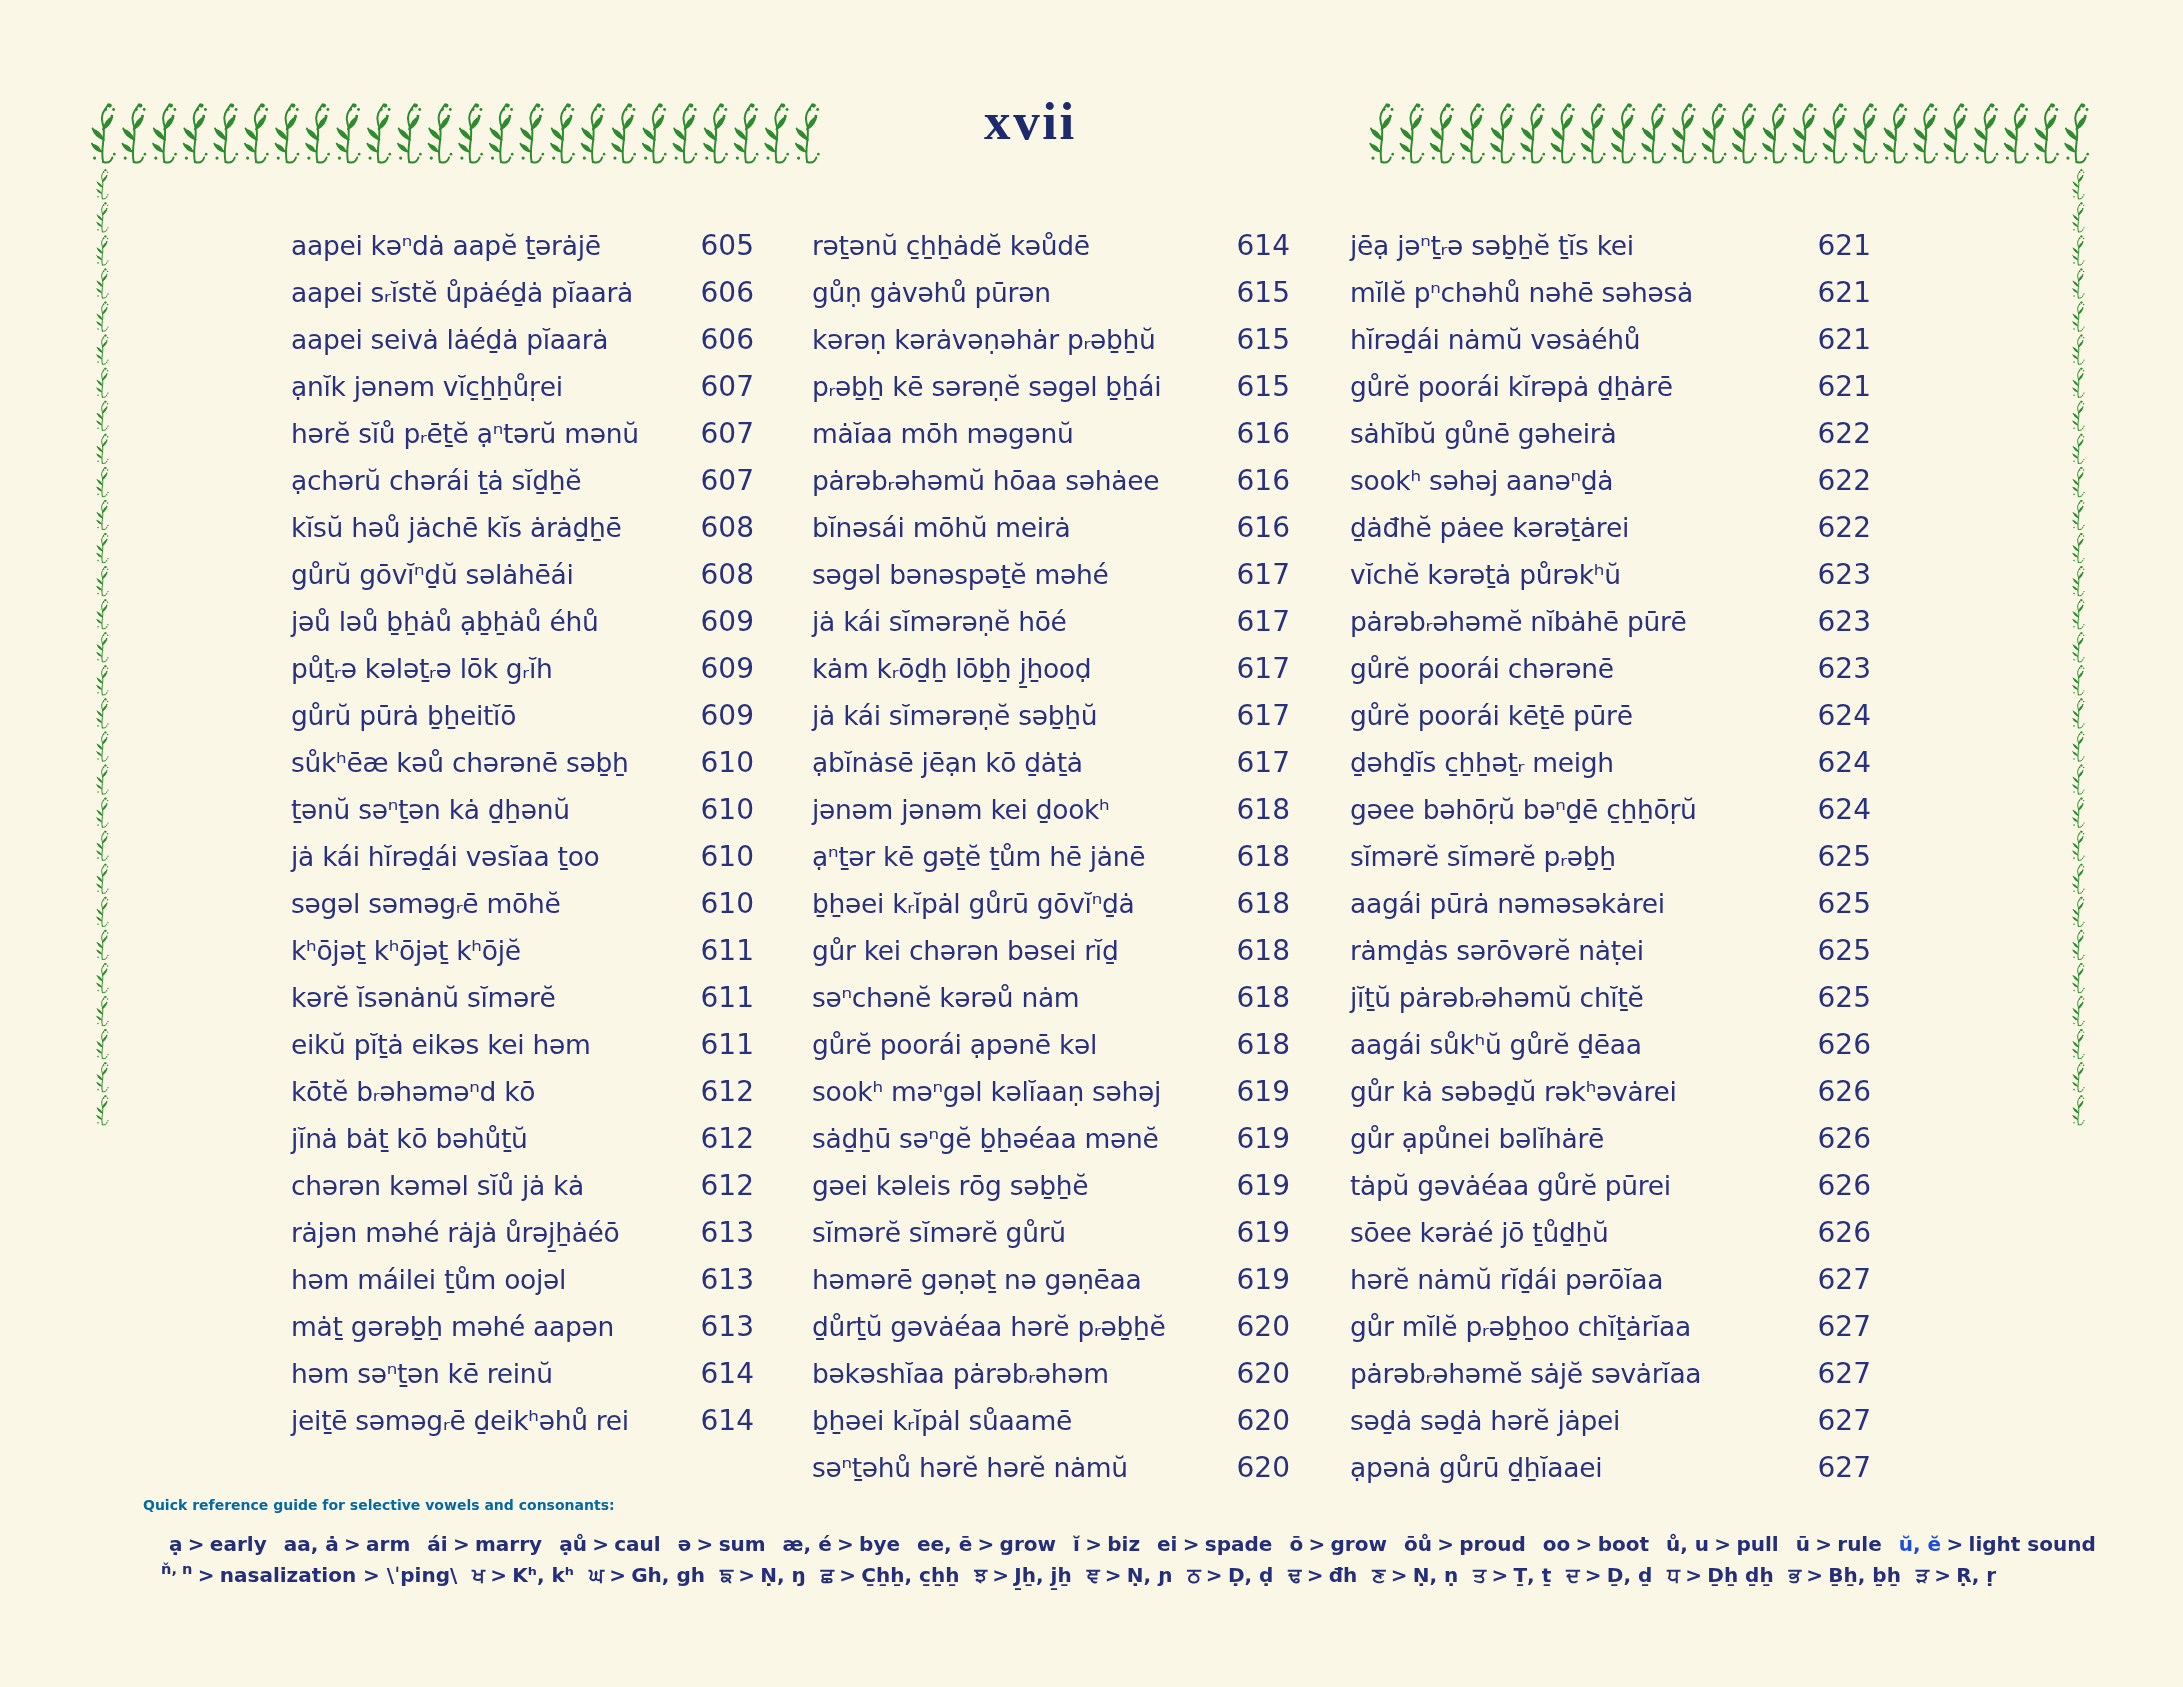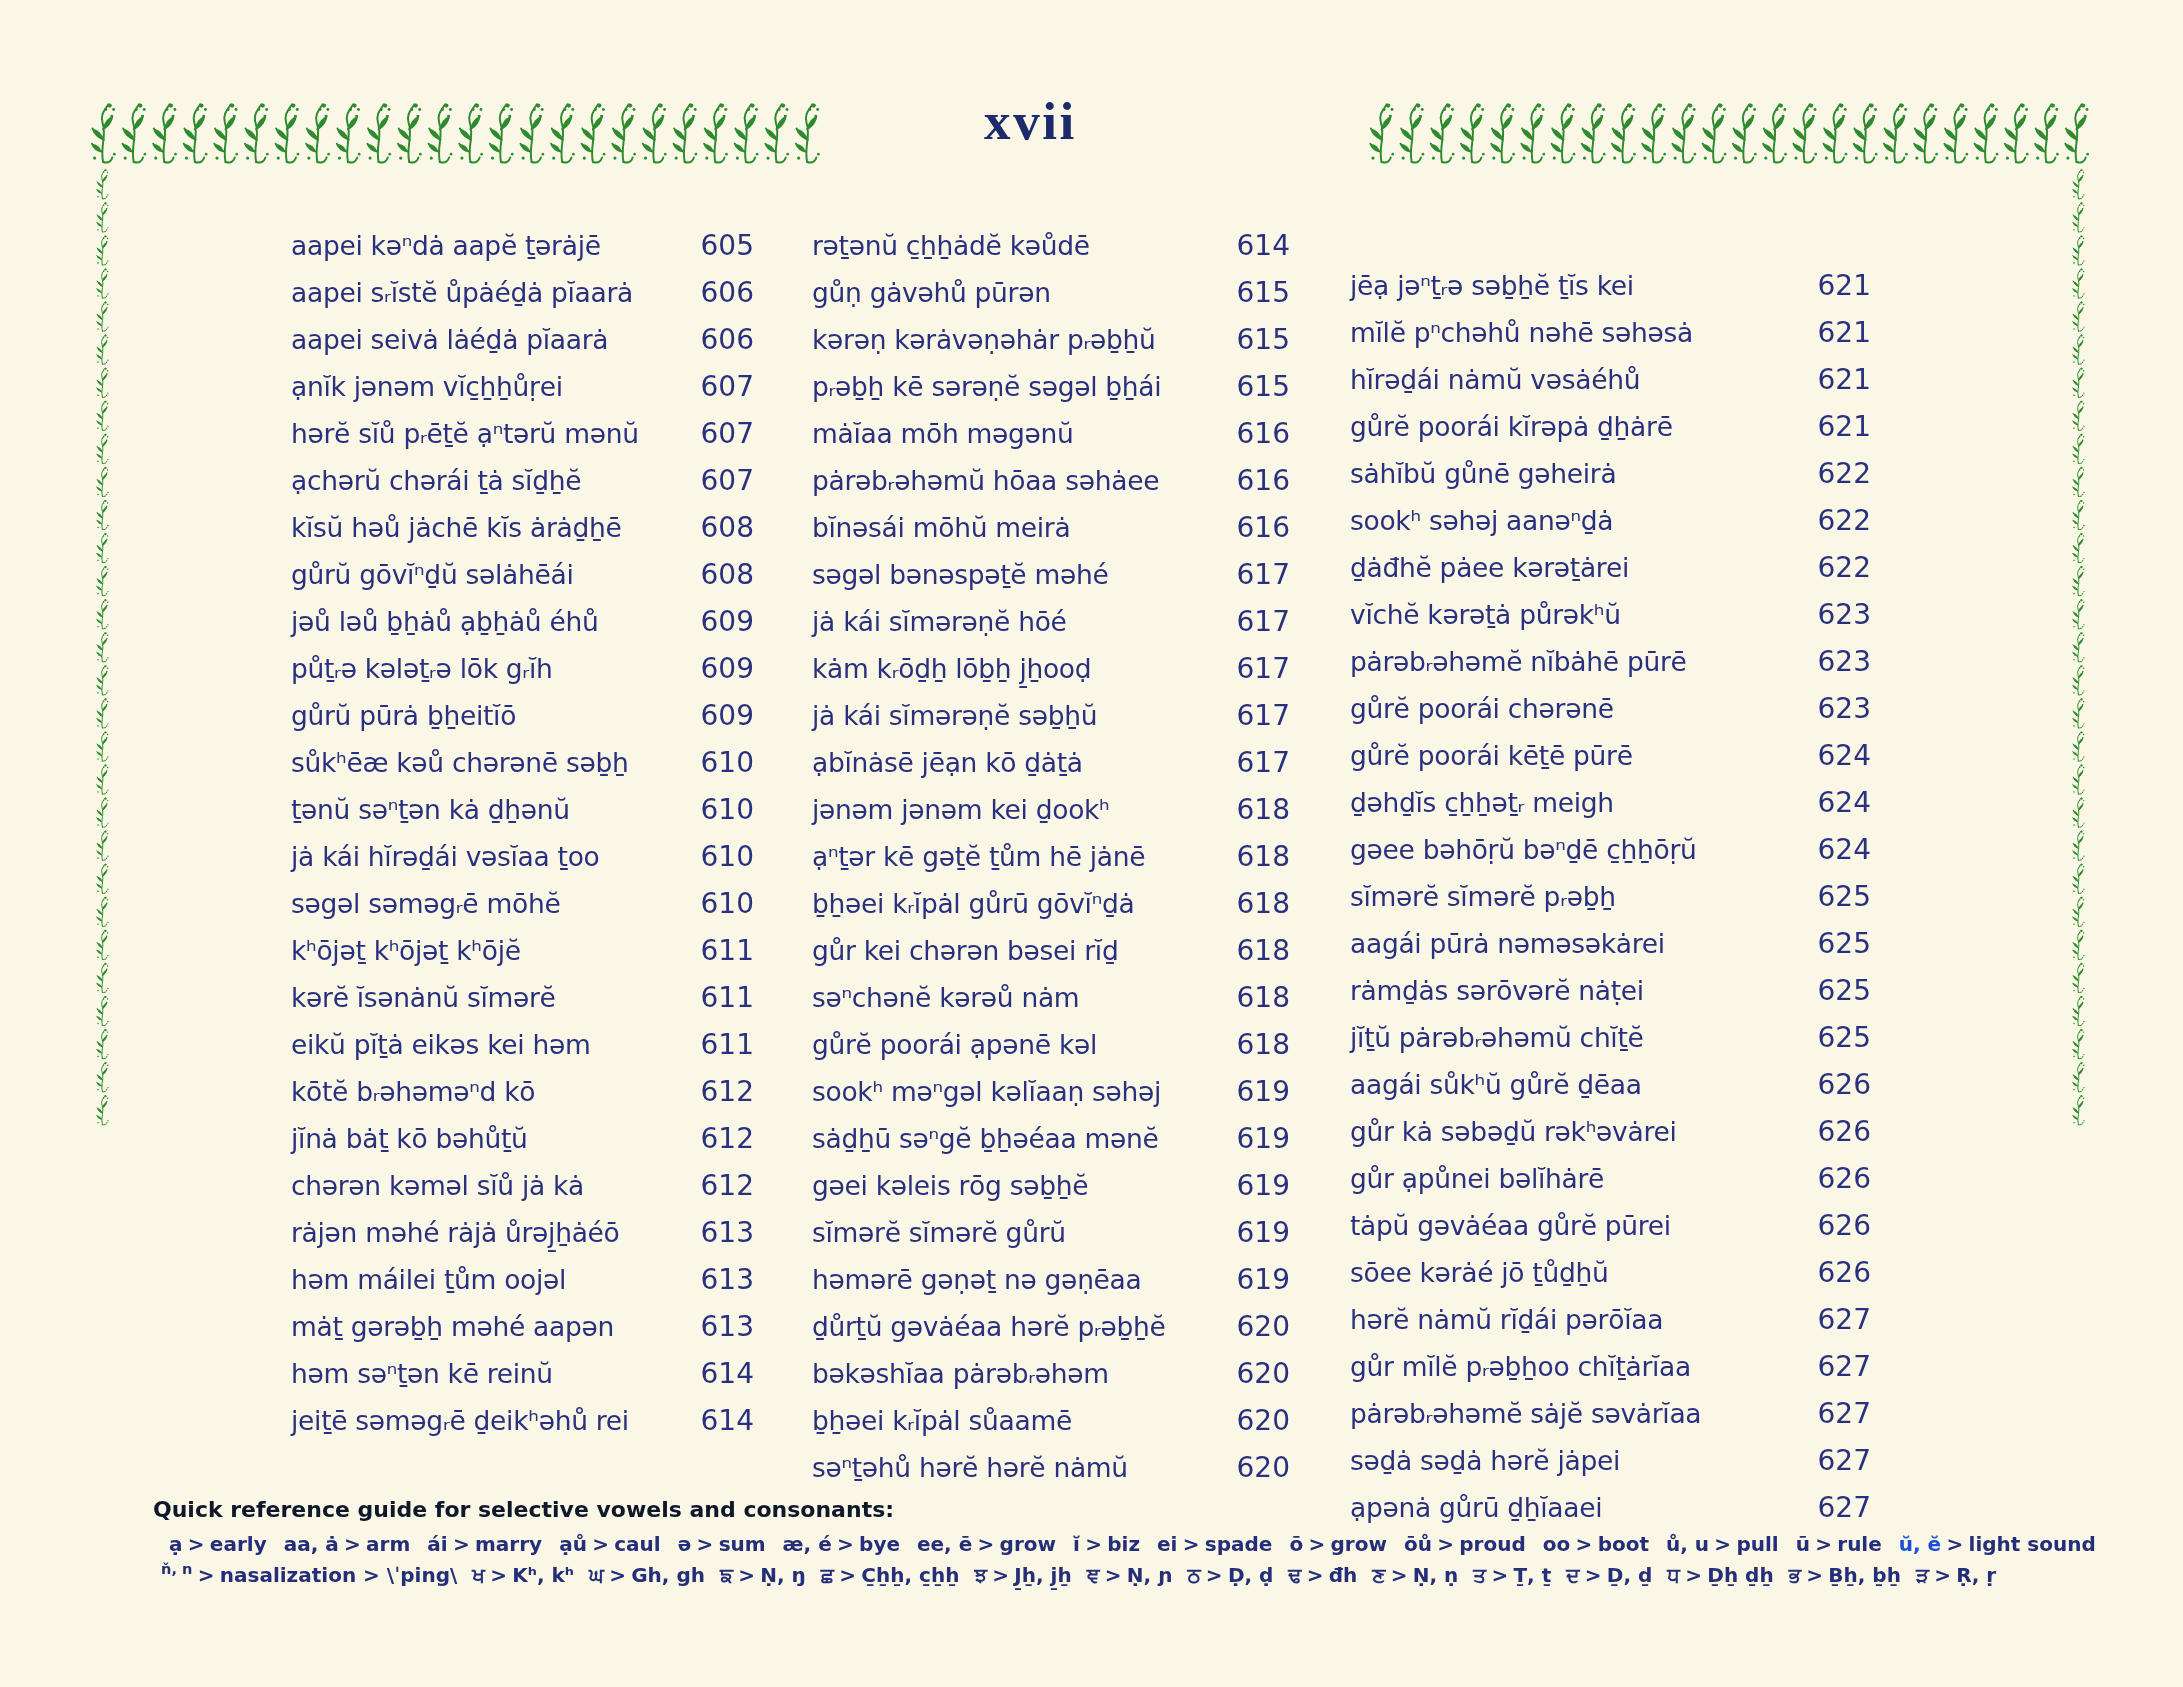--- a/index.html
+++ b/index.html
@@ -14,29 +14,29 @@
     font-size:53px;color:#1d2a6b;letter-spacing:2.6px;
   }
   svg.strip{position:absolute;overflow:visible;}
   .strip-h-left {left:85px; top:99px; width:740px;height:67px;}
   .strip-h-right{left:1364px;top:99px; width:730px;height:67px;}
   .strip-v-left {left:87px; top:167px; width:32px;  height:963px;}
   .strip-v-right{left:2063px;top:167px; width:32px;  height:963px;}
   .col{position:absolute;top:222px;}
   .col1{left:291px; width:463px;}
   .col2{left:812px;width:478px;}
-  .col3{left:1350px;width:521px;margin-top:40px;}
+  .col3{left:1350px;width:521px;}
   .row{
     height:47px;display:flex;justify-content:space-between;align-items:center;
     font-size:26.5px;white-space:nowrap;letter-spacing:-0.3px;
   }
   .row .p{font-size:28px;letter-spacing:0;}
   .row.center{justify-content:center;}
   .g-head{
-    position:absolute;left:153px;top:1497px;font-size:22px;font-weight:600;color:#0f172a;
+    position:absolute;left:143px;top:1497px;font-size:14px;font-weight:600;color:#0369a1;
   }
   .g-line{
     position:absolute;display:flex;align-items:baseline;white-space:nowrap;
     font-size:20px;color:#252e78;
   }
   .line-vowels{left:169px;top:1532px;gap:17px;}
   .line-cons{left:161px;top:1563px;gap:15px;font-weight:600;}
   .gi{display:inline-flex;align-items:baseline;}
   .gi .gt{font-weight:bold;margin:0 5.3px;}
   .gi .sym.sup{font-size:14.6px;position:relative;top:-8px;}

